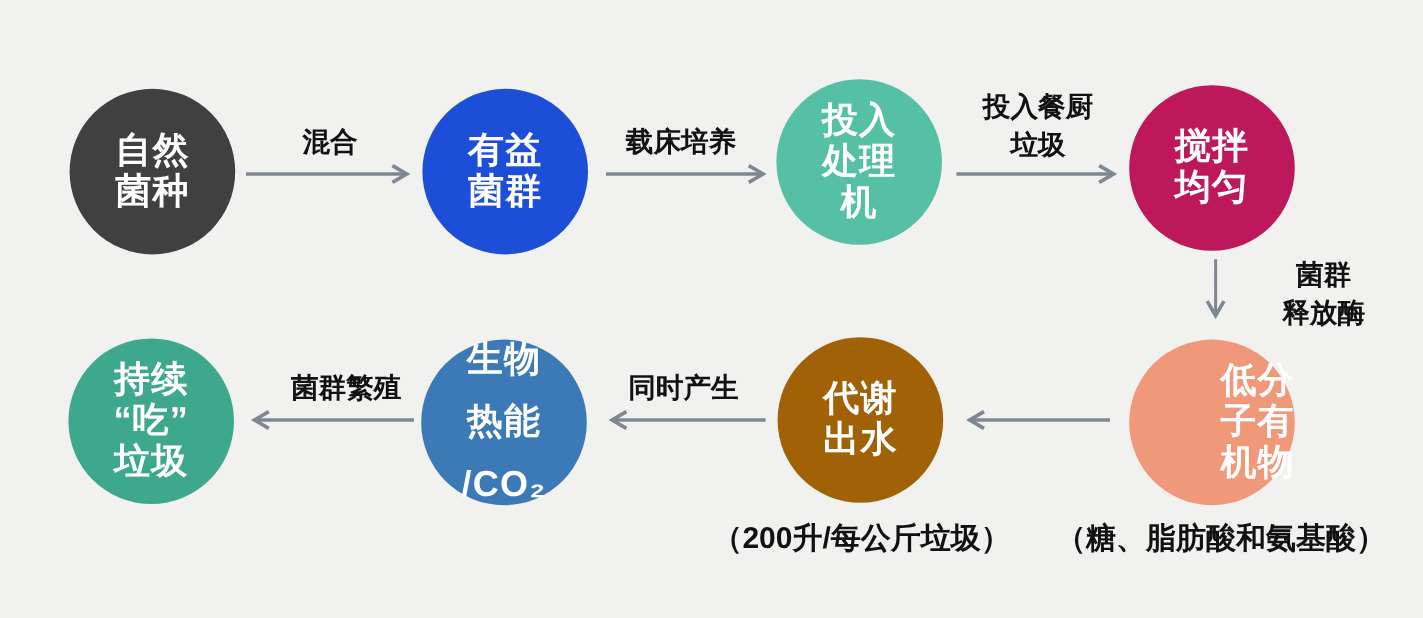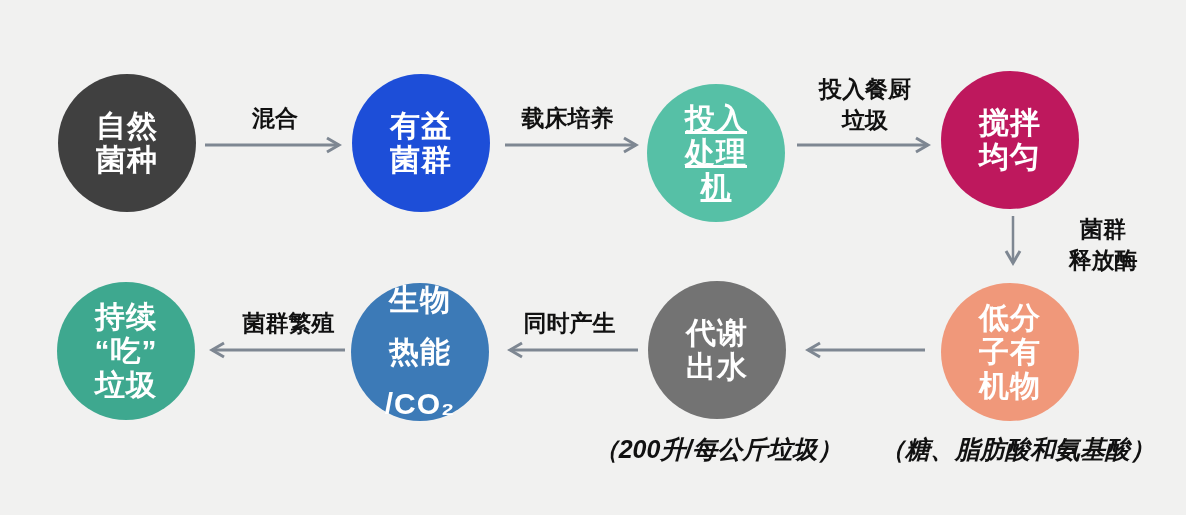--- a/index.html
+++ b/index.html
@@ -34,21 +34,20 @@
     font-size:23px;line-height:31px;
     text-align:center;
   }
   .alabel span{display:block;}
   .note{
     position:absolute;
     color:#111111;
     font-size:25px;line-height:28px;
     text-align:center;
     white-space:nowrap;
-    font-style:italic;
   }
 </style>
 </head>
 <body>
 
 <div class="canvas">
 
   <svg class="arrows" width="1186" height="515">
     <defs>
       <marker id="ah" markerUnits="userSpaceOnUse" markerWidth="18" markerHeight="20" refX="14" refY="9" orient="auto">
@@ -65,36 +64,36 @@
   </svg>
 
   <div class="node" style="left: 58px; top: 74px; background: #404040;">
     <span>自然</span>
     <span>菌种</span>
   </div>
   <div class="node" style="left: 352px; top: 74px; background: #1d4ed8;">
     <span>有益</span>
     <span>菌群</span>
   </div>
-  <div class="node" style="left: 647px; top: 84px; background: rgb(86, 192, 166); text-decoration: underline;">
+  <div class="node" style="left: 647px; top: 66px; background: rgb(86, 192, 166);">
     <span>投入</span>
     <span>处理</span>
     <span>机</span>
   </div>
   <div class="node" style="left: 941px; top: 71px; background: #be185d;">
     <span>搅拌</span>
     <span>均匀</span>
   </div>
 
-  <div class="node" style="left: 941px; top: 283px; background: rgb(240, 152, 122);">
+  <div class="node" style="left: 941px; top: 283px; background: rgb(240, 152, 122); align-items: flex-end;">
     <span>低分</span>
     <span>子有</span>
     <span>机物</span>
   </div>
-  <div class="node" style="left: 648px; top: 281px; background: #737373;">
+  <div class="node" style="left: 648px; top: 281px; background: #a16207;">
     <span>代谢</span>
     <span>出水</span>
   </div>
   <div class="node" style="left: 351px; top: 283px; background: rgb(60, 122, 183); justify-content: space-between;">
     <span>生物</span>
     <span>热能</span>
     <span>/CO₂</span>
   </div>
   <div class="node" style="left: 57px; top: 282px; background: rgb(62, 168, 143); justify-content: center;">
     <span>持续</span>

